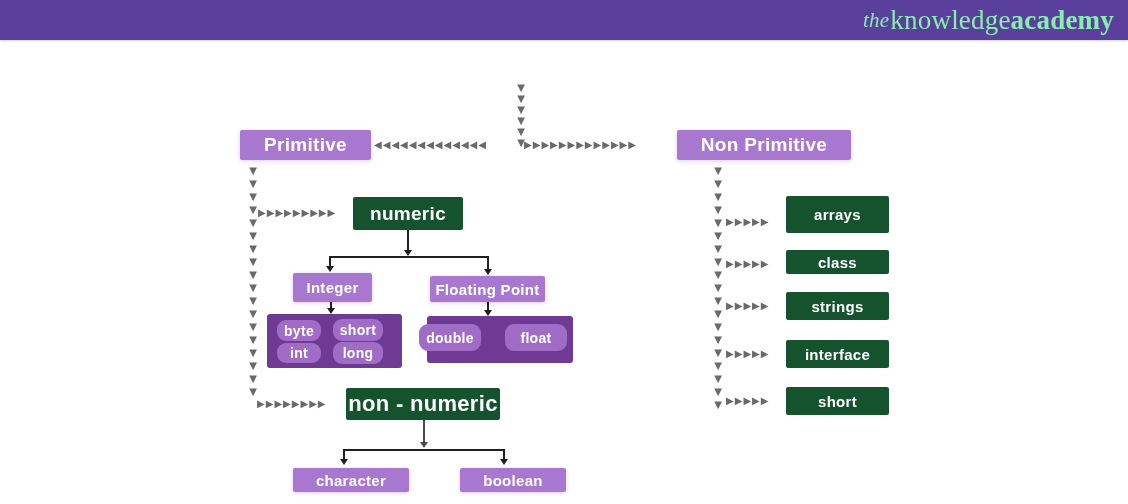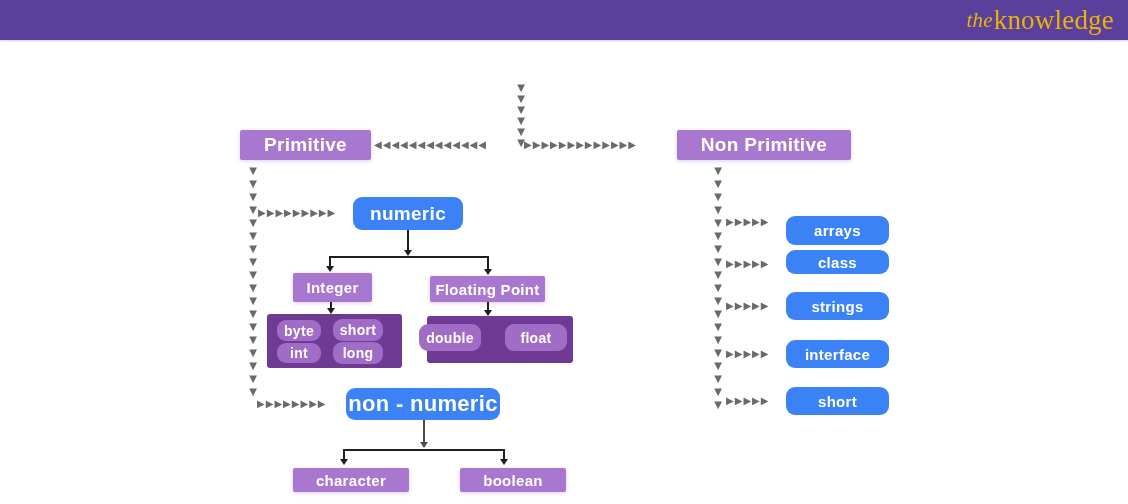--- a/index.html
+++ b/index.html
@@ -10,35 +10,35 @@
   }
 
   
   .topbar {
     position:absolute; left:0; top:0; width:1128px; height:40px;
     background:#5a409c; box-shadow:0 1px 2px rgba(0,0,0,0.18);
   }
   .logo {
     position:absolute; right:14px; top:0; height:40px;
     display:flex; align-items:center;
-    color:#eab308; font-family:"Liberation Serif", serif; font-size:27px;
+    color:#86efac; font-family:"Liberation Serif", serif; font-size:27px;
     letter-spacing:0.2px; white-space:nowrap;
   }
   .lg-the  { font-style:italic; font-size:21px; padding-right:1px; }
   .lg-mid  { font-weight:normal; }
   .lg-bold { font-weight:bold; }
 
   
   .box {
     position:absolute; display:flex; align-items:center; justify-content:center;
     color:#ffffff; font-weight:bold; border-radius:2px; letter-spacing:0.3px;
     white-space:nowrap;
   }
   .root  { background:#7b3190; font-size:19px; }
-  .dark  { background:#3b82f6;border-radius:9px; }
+  .dark  { background:#14532d; }
   .light { background:#a877cf; box-shadow:0 1px 4px rgba(170,110,210,0.35); }
   .inner { background:#a06cc6; border-radius:9px; }
   .grp   { position:absolute; background:#6f3a94; border-radius:3px; }
   .f19 { font-size:19px; } .f18 { font-size:22px; }
   .f15 { font-size:15px; } .f14 { font-size:14px; }
 
   
   .vchain {
     position:absolute; width:16px; text-align:center;
     color:#6a6a6a; font-size:10px; line-height:13px;
@@ -62,20 +62,21 @@
 </style>
 </head>
 <body>
 
 <div class="stage">
 
   <div class="topbar">
     <div class="logo">
         <span class="lg-the">the</span>
         <span class="lg-mid">knowledge</span>
+        <span class="lg-bold">academy</span>
       </div>
   </div>
 
 
   <div class="vchain" style="left:513px;top:82px;line-height:11px">▼
 ▼
 ▼
 ▼
 ▼
 ▼</div>
@@ -161,21 +162,21 @@
   <div class="lineh" style="left:344px;top:449px;width:161px"></div>
   <div class="linev" style="left:343px;top:449px;height:10px"></div>
   <div class="arrow-down" style="left:340px;top:459px"></div>
   <div class="linev" style="left:503px;top:449px;height:10px"></div>
   <div class="arrow-down" style="left:500px;top:459px"></div>
 
   <div class="box light f15" style="left:293px;top:468px;width:116px;height:24px">character</div>
   <div class="box light f15" style="left:460px;top:468px;width:106px;height:24px">boolean</div>
 
   <div class="hchain" style="left:726px;top:216px">▶▶▶▶▶</div>
-  <div class="box dark f15" style="left:786px;top:216px;width:103px;height:29px">arrays</div>
+  <div class="box dark f15" style="left:786px;top:196px;width:103px;height:37px">arrays</div>
 
   <div class="hchain" style="left:726px;top:258px">▶▶▶▶▶</div>
   <div class="box dark f15" style="left:786px;top:250px;width:103px;height:24px">class</div>
 
   <div class="hchain" style="left:726px;top:300px">▶▶▶▶▶</div>
   <div class="box dark f15" style="left:786px;top:292px;width:103px;height:28px">strings</div>
 
   <div class="hchain" style="left:726px;top:348px">▶▶▶▶▶</div>
   <div class="box dark f15" style="left:786px;top:340px;width:103px;height:28px">interface</div>
 

